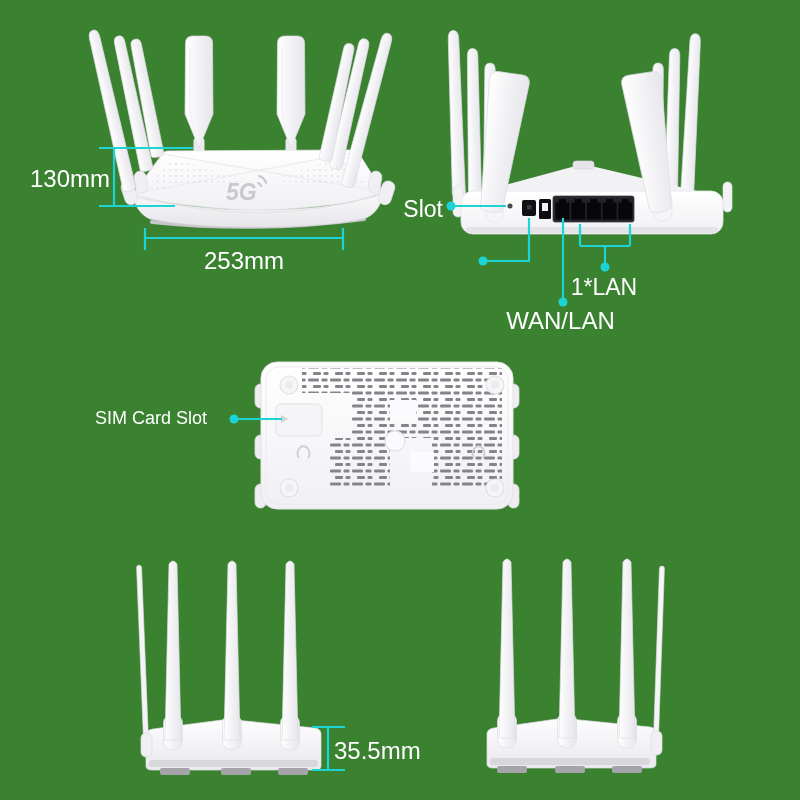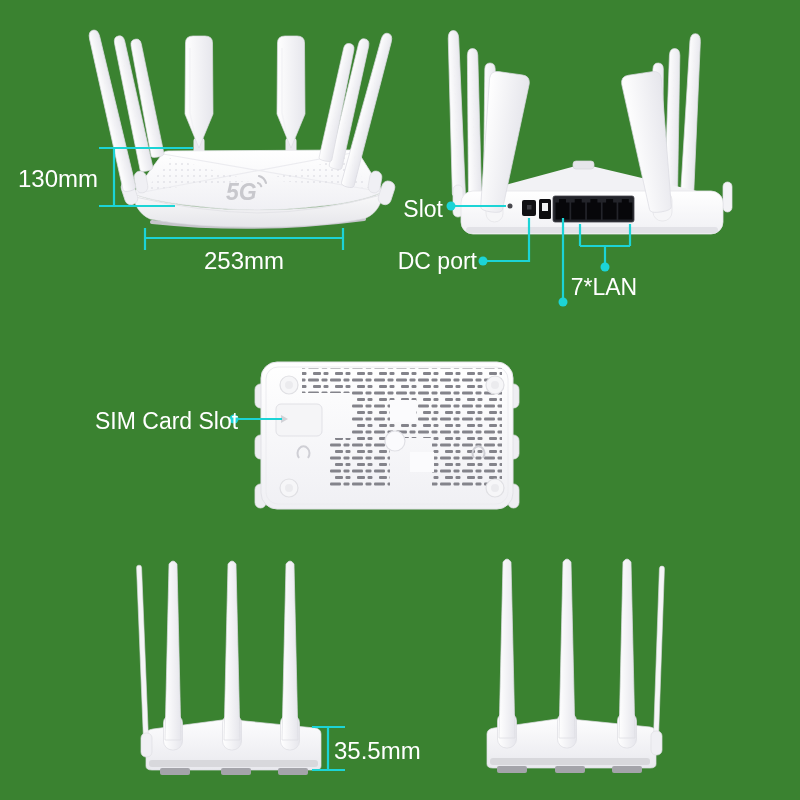--- a/index.html
+++ b/index.html
@@ -197,20 +197,20 @@
     <circle class="anndot" cx="563" cy="302" r="4.5"></circle>
     <path class="ann" d="M563,298 L563,218"></path>
     <circle class="anndot" cx="605" cy="267" r="4.5"></circle>
     <path class="ann" d="M605,263 L605,246 M580,246 L630,246 M580,246 L580,224 M630,246 L630,224"></path>
     <circle class="anndot" cx="234" cy="419" r="4.5"></circle>
     <path class="ann" d="M238,419 L282,419"></path>
     <path class="ann" d="M328,727 L328,770 M312,727 L345,727 M312,770 L345,770"></path>
   </g>
 </svg>
 
-<span class="lbl" style="left:2px;top:165px;width:96px;text-align:right;font-size:24px">130mm</span>
+<span class="lbl" style="left:14px;top:165px;width:96px;text-align:right;font-size:24px">130mm</span>
 <span class="lbl" style="left:194px;top:247px;width:100px;text-align:center;font-size:24px">253mm</span>
 <span class="lbl" style="left:356px;top:196px;width:87px;text-align:right;font-size:23px">Slot</span>
-<span class="lbl" style="left:378px;top:248px;width:99px;text-align:right;font-size:23px">DC port</span>
-<span class="lbl" style="left:554px;top:274px;width:100px;text-align:center;font-size:23px">7*LAN</span>
-<span class="lbl" style="left:95px;top:408px;width:130px;text-align:center;font-size:23px">SIM Card Slot</span>
+<span class="lbl" style="left:503px;top:307px;width:115px;text-align:center;font-size:24px">WAN/LAN</span>
+<span class="lbl" style="left:554px;top:274px;width:100px;text-align:center;font-size:23px">1*LAN</span>
+<span class="lbl" style="left:95px;top:408px;width:130px;text-align:left;font-size:18px">SIM Card Slot</span>
 <span class="lbl" style="left:334px;top:737px;font-size:24px">35.5mm</span>
 </div>
 
 </body></html>

